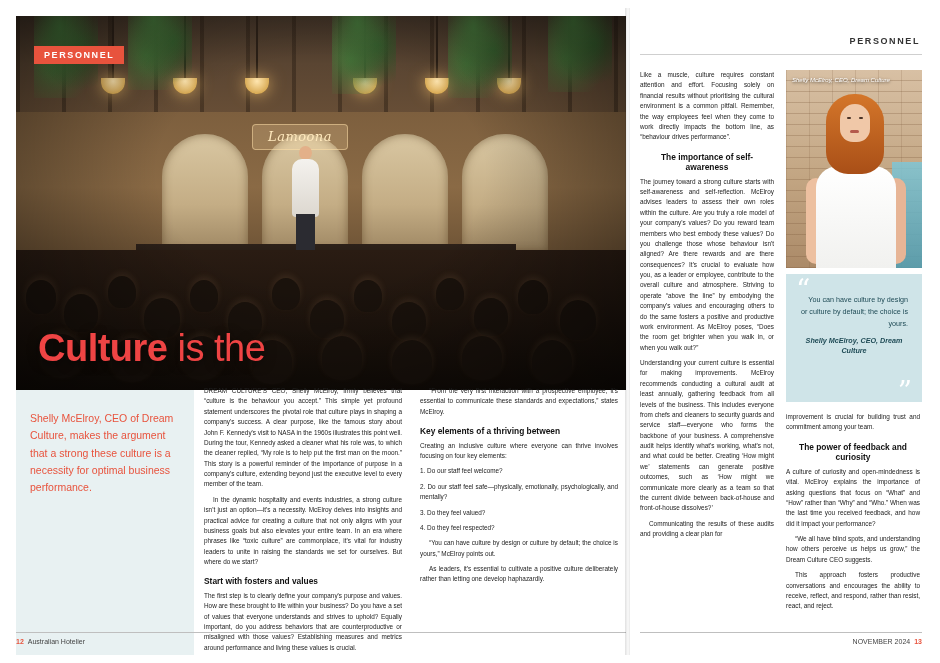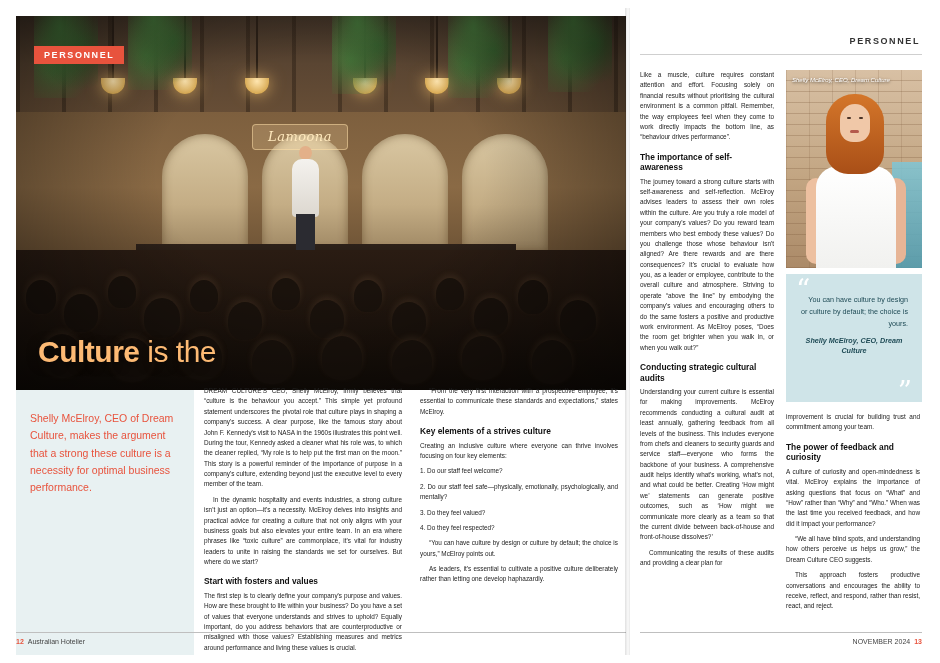--- a/index.html
+++ b/index.html
@@ -129,22 +129,22 @@
     background: #e8533d;
     color: #ffffff;
     font-size: 9px;
     font-weight: bold;
     letter-spacing: 1.6px;
     padding: 4px 10px 4px 10px;
   }
   .hero-title {
     position: absolute;
     left: 22px; bottom: 22px;
-    color: #fdba74;
-    font-size: 30px;
+    color: #ef4444;
+    font-size: 38px;
     line-height: 1.06;
     letter-spacing: -0.5px;
     text-shadow: 0 2px 12px rgba(0,0,0,.6);
     max-width: 470px;
     margin-top: 36px;
   }
   .hero-title .b { font-weight: bold; }
   .hero-title .l { font-weight: 300; }
   .standfirst-band {
     position: absolute;
@@ -233,20 +233,21 @@
     color: #222222;
     text-align: justify;
   }
   .rcol p.indent { text-indent: 9px; }
   .rcol h3 {
     margin: 9px 0 4px 0;
     font-size: 8.4px;
     font-weight: bold;
     color: #111111;
     line-height: 1.25;
+    text-align: center;
   }
   .col2-right {
     position: absolute;
     left: 156px; top: 404px;
     width: 134px;
   }
   .portrait {
     position: absolute;
     left: 156px; top: 62px;
     width: 136px; height: 198px;
@@ -437,21 +438,21 @@
 
     <div class="cols-left">
       <div class="col">
         <p>DREAM CULTURE'S CEO, Shelly McElroy, firmly believes that “culture is the behaviour you accept.” This simple yet profound statement underscores the pivotal role that culture plays in shaping a company's success. A clear purpose, like the famous story about John F. Kennedy's visit to NASA in the 1960s illustrates this point well. During the tour, Kennedy asked a cleaner what his role was, to which the cleaner replied, “My role is to help put the first man on the moon.” This story is a powerful reminder of the importance of purpose in a company's culture, extending beyond just the executive level to every member of the team.</p>
         <p class="indent">In the dynamic hospitality and events industries, a strong culture isn't just an option—it's a necessity. McElroy delves into insights and practical advice for creating a culture that not only aligns with your business goals but also elevates your entire team. In an era where phrases like “toxic culture” are commonplace, it's vital for industry leaders to unite in raising the standards we set for ourselves. But where do we start?</p>
         <h3>Start with fosters and values</h3>
         <p>The first step is to clearly define your company's purpose and values. How are these brought to life within your business? Do you have a set of values that everyone understands and strives to uphold? Equally important, do you address behaviors that are counterproductive or misaligned with those values? Establishing measures and metrics around performance and living these values is crucial.</p>
       </div>
       <div class="col">
         <p class="indent">“From the very first interaction with a prospective employee, it's essential to communicate these standards and expectations,” states McElroy.</p>
-        <h3>Key elements of a strives culture</h3>
+        <h3>Key elements of a thriving between</h3>
         <p>Creating an inclusive culture where everyone can thrive involves focusing on four key elements:</p>
         <p>1. Do our staff feel welcome?</p>
         <p>2. Do our staff feel safe—physically, emotionally, psychologically, and mentally?</p>
         <p>3. Do they feel valued?</p>
         <p>4. Do they feel respected?</p>
         <p class="indent">“You can have culture by design or culture by default; the choice is yours,” McElroy points out.</p>
         <p class="indent">As leaders, it's essential to cultivate a positive culture deliberately rather than letting one develop haphazardly.</p>
       </div>
     </div>
 
@@ -465,21 +466,20 @@
   <div class="page-right">
 
     <div class="kicker-right">PERSONNEL</div>
     <div class="rule-right"></div>
 
     <div class="cols-right">
       <div class="rcol">
         <p>Like a muscle, culture requires constant attention and effort. Focusing solely on financial results without prioritising the cultural environment is a common pitfall. Remember, the way employees feel when they come to work directly impacts the bottom line, as “behaviour drives performance”.</p>
         <h3>The importance of self-awareness</h3>
         <p>The journey toward a strong culture starts with self-awareness and self-reflection. McElroy advises leaders to assess their own roles within the culture. Are you truly a role model of your company's values? Do you reward team members who best embody these values? Do you challenge those whose behaviour isn't aligned? Are there rewards and are there consequences? It's crucial to evaluate how you, as a leader or employee, contribute to the overall culture and atmosphere. Striving to operate “above the line” by embodying the company's values and encouraging others to do the same fosters a positive and productive work environment. As McElroy poses, “Does the room get brighter when you walk in, or when you walk out?”</p>
-        <h3>Conducting strategic cultural audits</h3>
         <p>Understanding your current culture is essential for making improvements. McElroy recommends conducting a cultural audit at least annually, gathering feedback from all levels of the business. This includes everyone from chefs and cleaners to security guards and service staff—everyone who forms the backbone of your business. A comprehensive audit helps identify what's working, what's not, and what could be better. Creating ‘How might we’ statements can generate positive outcomes, such as ‘How might we communicate more clearly as a team so that the current divide between back-of-house and front-of-house dissolves?’</p>
         <p class="indent">Communicating the results of these audits and providing a clear plan for</p>
       </div>
     </div>
 
     <div class="portrait">
       <div class="pt-wall"></div>
       <div class="pt-bricks"></div>
       <div class="pt-pool"></div>
       <div class="pt-arm-l"></div>

